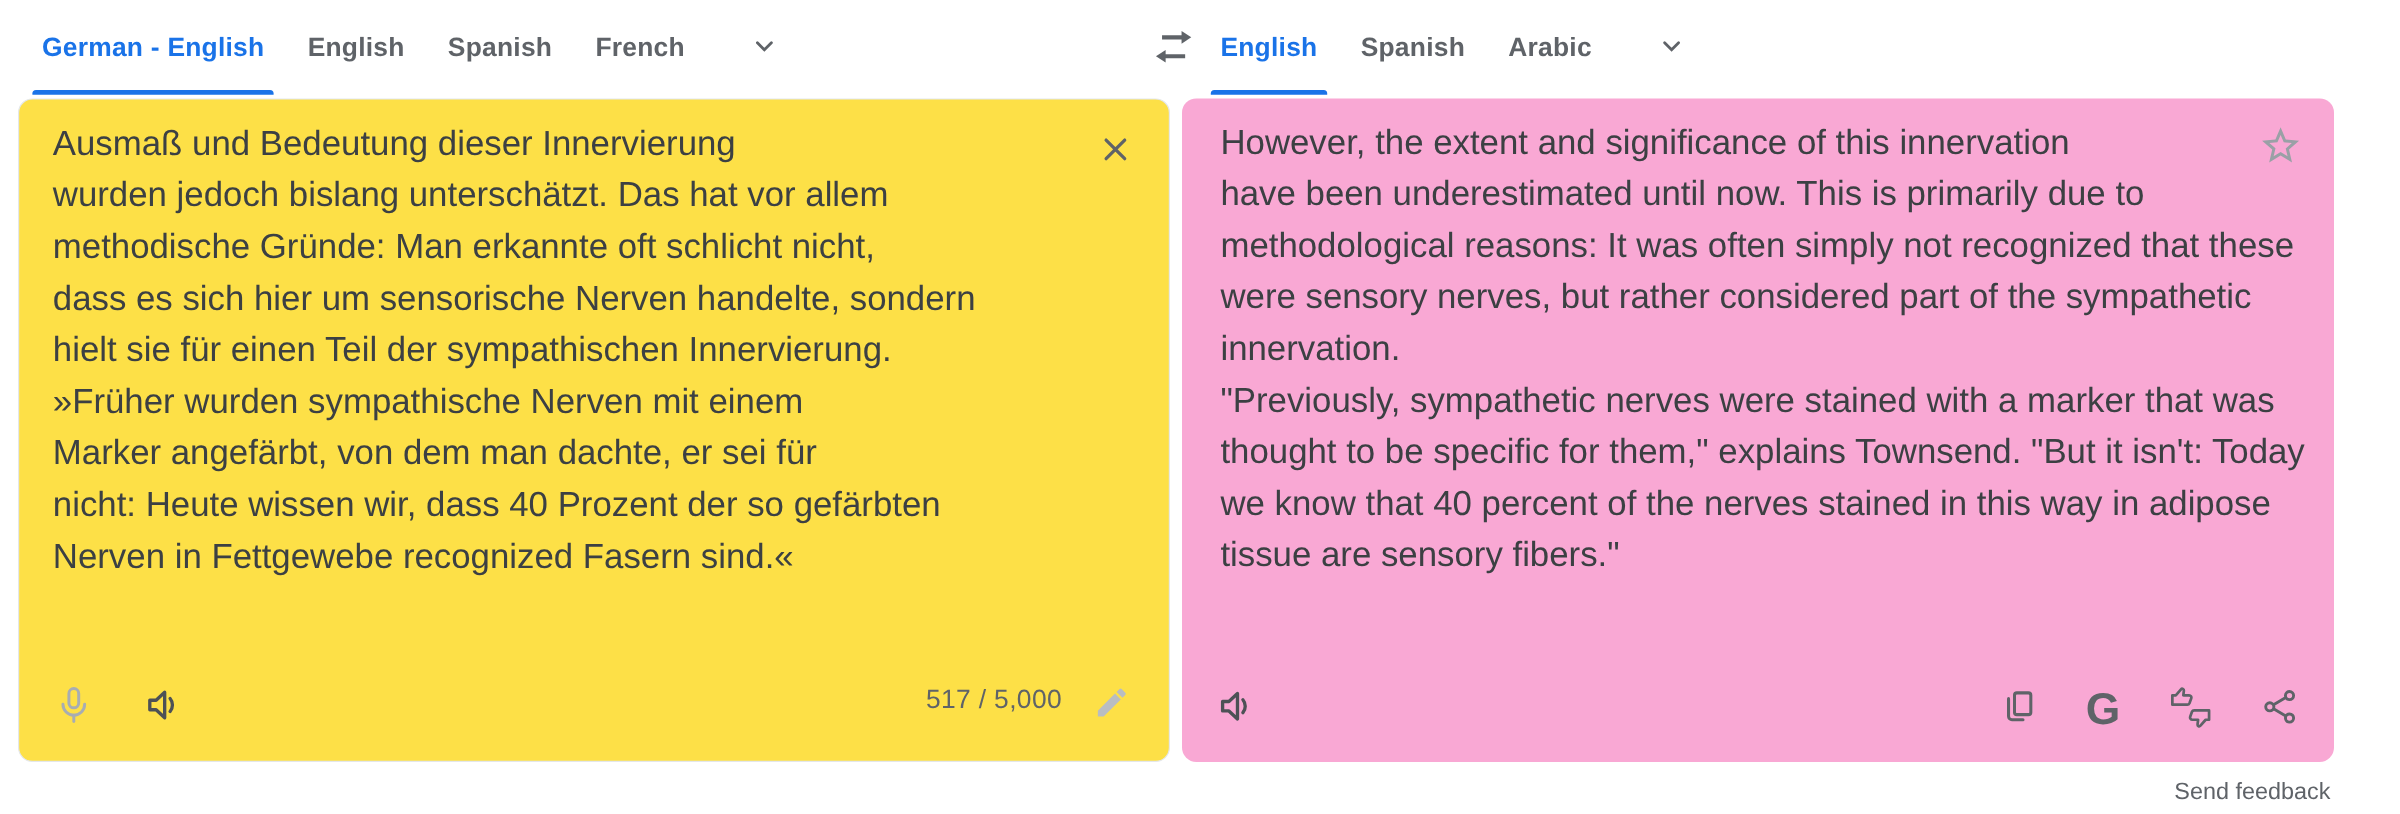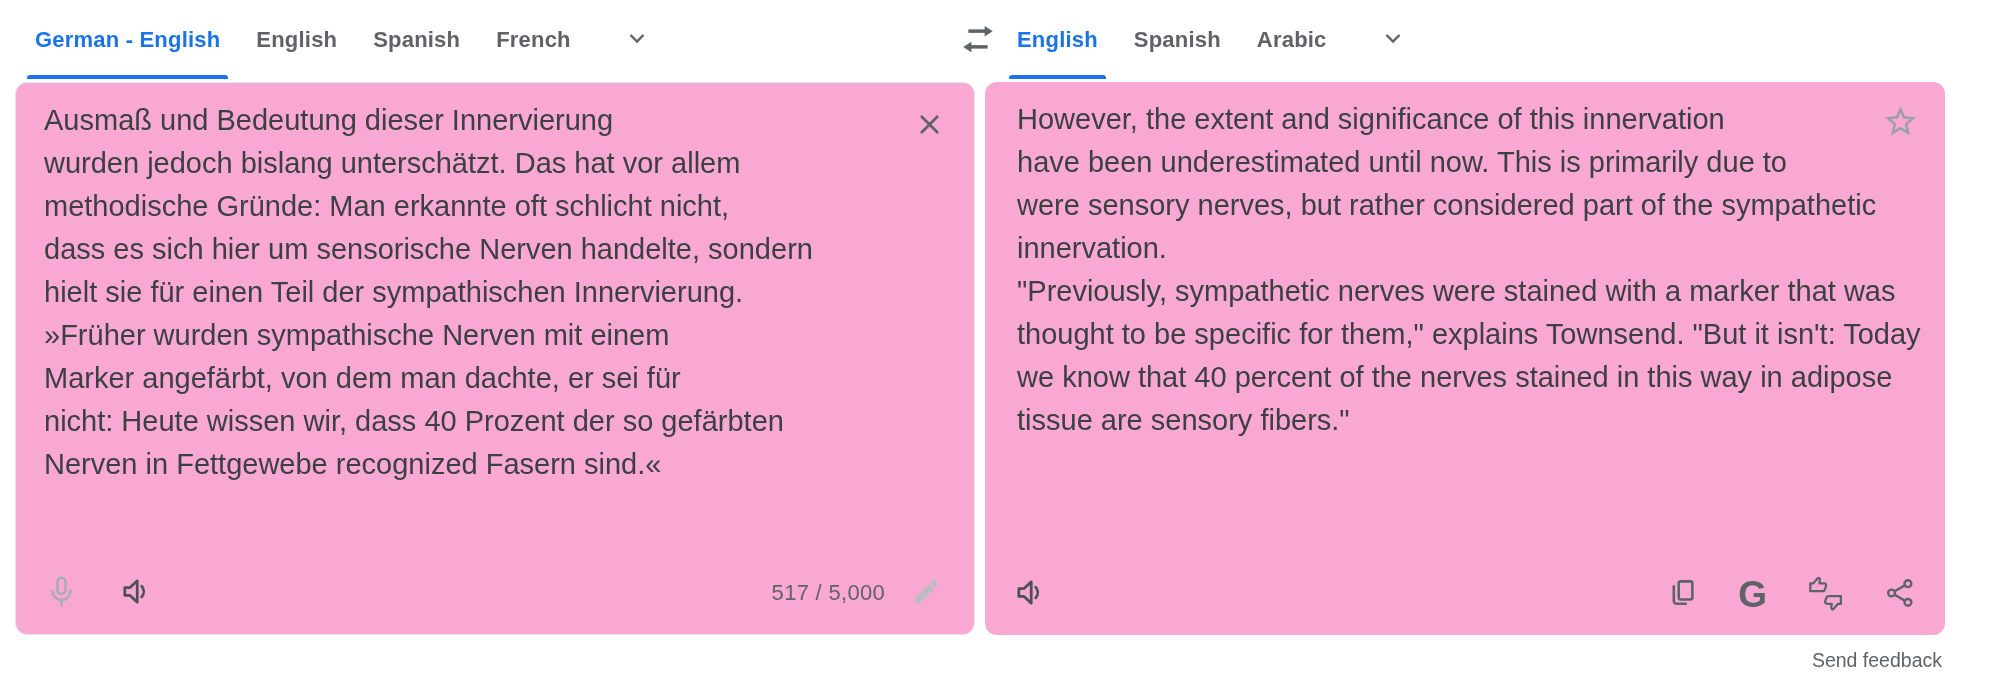--- a/index.html
+++ b/index.html
@@ -28,21 +28,21 @@
     padding:0 4px; margin-left:14px;
   }
   .swap-btn {
     position:absolute; left:950px; top:12px; width:56px; height:56px;
     display:flex; align-items:center; justify-content:center;
     background:none; border:none; cursor:pointer;
   }
 
   
   .panel { position:absolute; top:82px; width:960px; height:553px; border-radius:12px; }
-  .panel.source { left:15px; background:#f9a8d4; border:1.5px solid #e4e7ea; }
+  .panel.source { left:15px; background:#fde047; border:1.5px solid #e4e7ea; }
   .panel.target { left:985px; background:#f9a8d4; }
 
   .panel-text { position:absolute; top:16px; font-size:29px; line-height:43px; color:#3c4043; }
   .panel.source .panel-text { left:28px; right:110px; }
   .panel.target .panel-text { left:32px; right:120px; }
   .text-line { min-height:43px; white-space:nowrap; }
 
   .close-btn {
     position:absolute; top:18px; right:20px; width:50px; height:50px;
     display:flex; align-items:center; justify-content:center;
@@ -50,21 +50,21 @@
   }
   .star-btn {
     position:absolute; top:16px; right:20px; width:50px; height:50px;
     display:flex; align-items:center; justify-content:center;
     background:none; border:none; cursor:pointer;
   }
 
   
   .panel-footer {
     position:absolute; left:28px; right:28px; bottom:18px; height:46px;
-    display:flex; align-items:center;margin-top:42px;
+    display:flex; align-items:flex-start;margin-top:42px;
   }
   .icon-btn {
     display:flex; align-items:center; justify-content:center;
     background:none; border:none; cursor:pointer; padding:0;
   }
   .src-footer .icon-btn + .icon-btn { margin-left:40px; }
   .char-count { margin-left:auto; font-size:22px; color:#5f6368; letter-spacing:.3px; }
   .edit-btn { margin-left:26px; margin-right:4px; }
 
   .tgt-footer .right-icons { margin-left:auto; display:flex; align-items:center; gap:38px; }
@@ -165,20 +165,21 @@
           </svg>
         </span>
       </button>
     </footer>
   </section>
 
   <section class="panel target">
     <div class="panel-text">
       <div class="text-line">However, the extent and significance of this innervation</div>
       <div class="text-line">have been underestimated until now. This is primarily due to</div>
+      <div class="text-line">methodological reasons: It was often simply not recognized that these</div>
       <div class="text-line">were sensory nerves, but rather considered part of the sympathetic</div>
       <div class="text-line">innervation.</div>
       <div class="text-line">"Previously, sympathetic nerves were stained with a marker that was</div>
       <div class="text-line">thought to be specific for them," explains Townsend. "But it isn't: Today</div>
       <div class="text-line">we know that 40 percent of the nerves stained in this way in adipose</div>
       <div class="text-line">tissue are sensory fibers."</div>
     </div>
 
     <button class="star-btn">
       <span>

